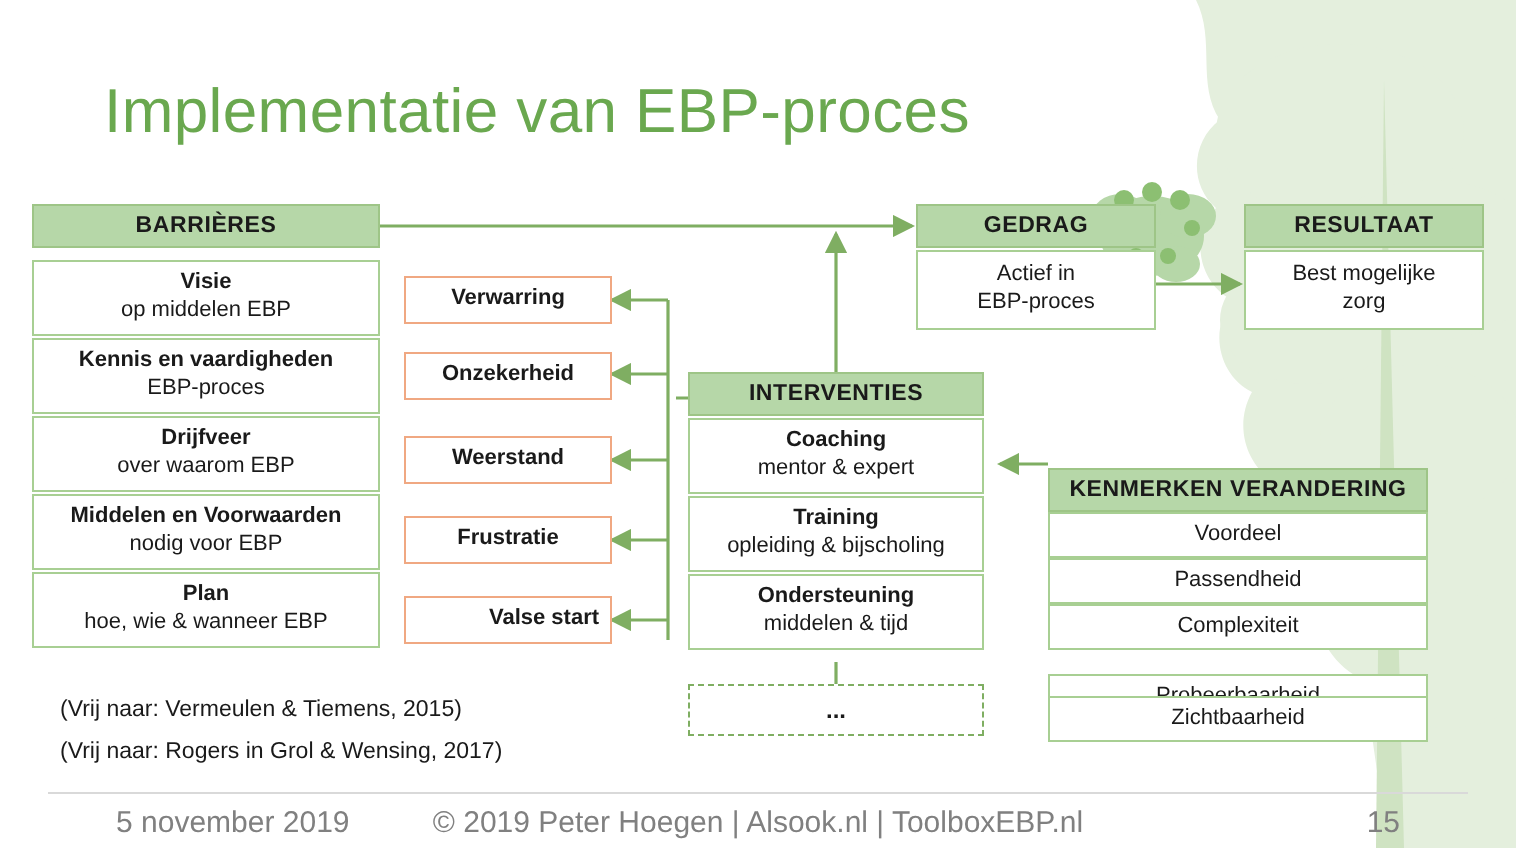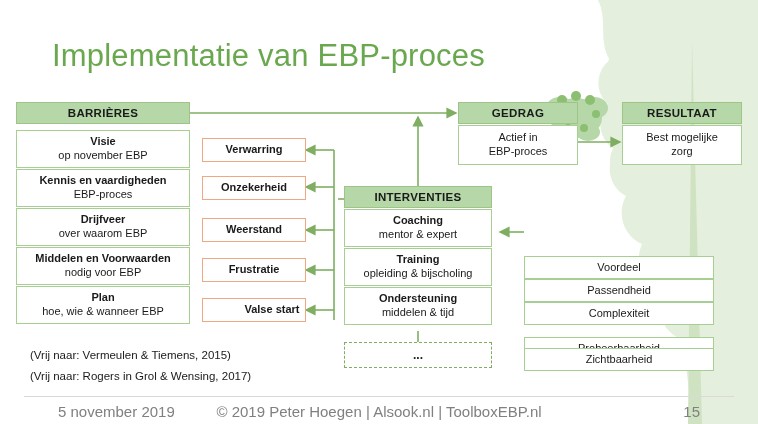--- a/index.html
+++ b/index.html
@@ -187,21 +187,21 @@
 
     <line x1="524" y1="232" x2="500" y2="232" stroke="#7fae62" stroke-width="1.6" marker-end="url(#ahead)"></line>
 
     <line x1="418" y1="331" x2="418" y2="342" stroke="#7fae62" stroke-width="1.6"></line>
   </svg>
 
   <div class="box hdr" style="left:16px; top:102px; width:174px; height:22px;">BARRIÈRES</div>
 
   <div class="box greenbox" style="left:16px; top:130px; width:174px; height:38px;">
     <span class="l1">Visie</span>
-    <span class="l2">op november EBP</span>
+    <span class="l2">op middelen EBP</span>
   </div>
 
   <div class="box greenbox" style="left:16px; top:169px; width:174px; height:38px;">
     <span class="l1">Kennis en vaardigheden</span>
     <span class="l2">EBP-proces</span>
   </div>
 
   <div class="box greenbox" style="left:16px; top:208px; width:174px; height:38px;">
     <span class="l1">Drijfveer</span>
     <span class="l2">over waarom EBP</span>
@@ -243,20 +243,21 @@
   <div class="box greenbox" style="left:344px; top:248px; width:148px; height:38px;">
     <span class="l1">Training</span>
     <span class="l2">opleiding &amp; bijscholing</span>
   </div>
   <div class="box greenbox" style="left:344px; top:287px; width:148px; height:38px;">
     <span class="l1">Ondersteuning</span>
     <span class="l2">middelen &amp; tijd</span>
   </div>
   <div class="box dashedbox" style="left:344px; top:342px; width:148px; height:26px;">...</div>
 
+  <div class="box hdr" style="left:524px; top:234px; width:190px; height:22px;">KENMERKEN VERANDERING</div>
   <div class="box plainbox" style="left:524px; top:256px; width:190px; height:23px;">Voordeel</div>
   <div class="box plainbox" style="left:524px; top:279px; width:190px; height:23px;">Passendheid</div>
   <div class="box plainbox" style="left:524px; top:302px; width:190px; height:23px;">Complexiteit</div>
   <div class="box plainbox" style="left:524px; top:325px; width:190px; height:23px;margin-top:12px;">Probeerbaarheid</div>
   <div class="box plainbox" style="left:524px; top:348px; width:190px; height:23px;">Zichtbaarheid</div>
 
   <div class="note" style="left:30px; top:349px;">(Vrij naar: Vermeulen &amp; Tiemens, 2015)</div>
   <div class="note" style="left:30px; top:370px;">(Vrij naar: Rogers in Grol &amp; Wensing, 2017)</div>
 
   <div class="footer-line"></div>

